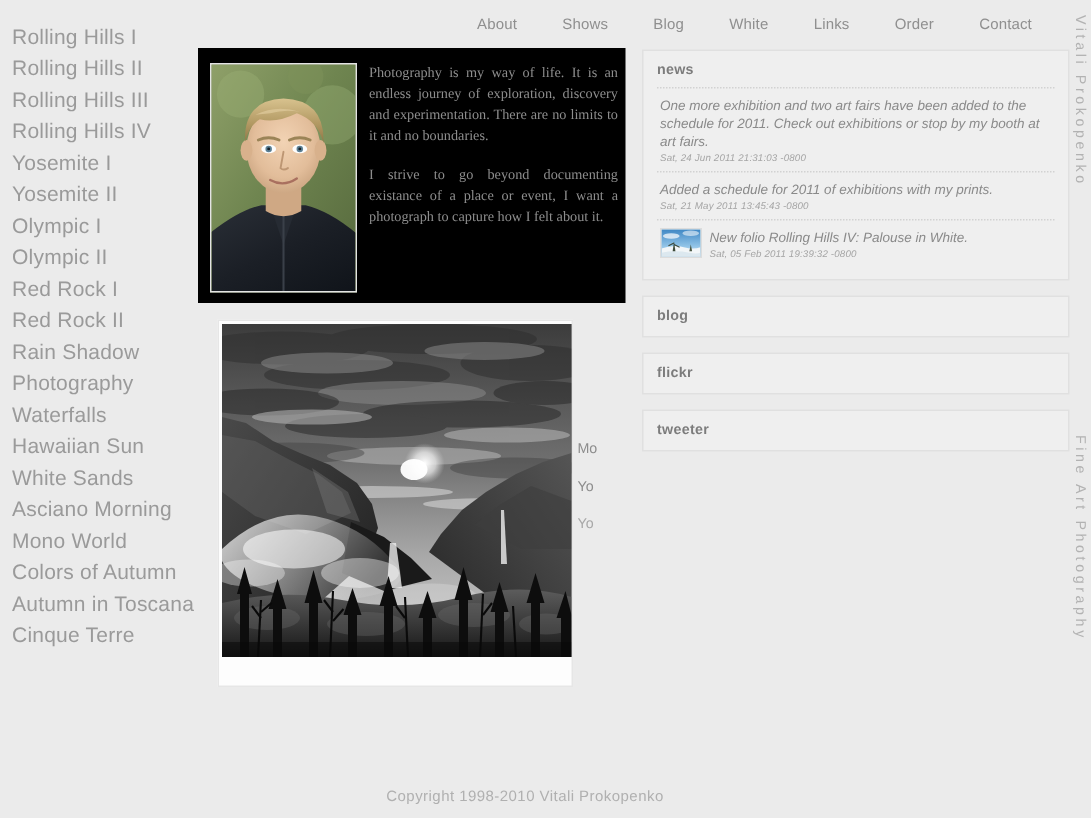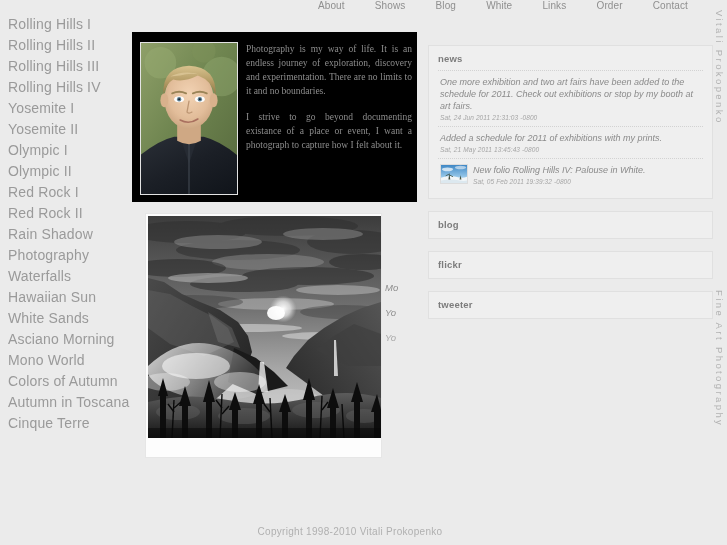--- a/index.html
+++ b/index.html
@@ -17,21 +17,21 @@
     width: 727px; height: 545px;
     background: #ebebeb;
   }
 
   
   #topnav {
     position: absolute;
     left: 300px; top: 0;
     width: 400px; height: 22px;
     display: flex;
-    align-items: flex-start;
+    align-items: flex-end;
     justify-content: space-between;
     padding: 0 12px 0 18px;
     background: #ebebeb;
   }
   #topnav a {
     font-size: 10px;
     color: #8f8f8f;
     text-decoration: none;
     letter-spacing: 0.1px;
     white-space: nowrap;
@@ -104,46 +104,44 @@
     left: 2px; top: 2px;
     width: 233px; height: 222px;
     background: #222;
     overflow: hidden;
   }
   #photo-frame svg { display: block; width: 100%; height: 100%; }
 
   
   #clipped-caption {
     position: absolute;
-    left: 385px; top: 282px;
+    left: 385px; top: 294px;
     width: 34px;
     overflow: hidden;
     z-index: 0;
-    font-style: italic;
   }
   #clipped-caption div {
     font-size: 9.5px;
     color: #8d8d8d;
     white-space: nowrap;
     margin-bottom: 14px;
   }
   #clipped-caption div:last-child { color: #a8a8a8; }
 
   
   #rightcol {
     position: absolute;
     left: 428px; top: 33px;
     width: 285px;
   }
   .panel {
     background: #efefef;
     border: 1px solid #e0e0e0;
     margin-bottom: 10px;
     padding: 7px 9px 8px 9px;
-    margin-top: 12px;
   }
   .panel-title {
     font-size: 9.5px;
     font-weight: bold;
     color: #7c7c7c;
     letter-spacing: 0.2px;
     margin-bottom: 6px;
   }
   .news-item {
     border-top: 1px dotted #d2d2d2;

